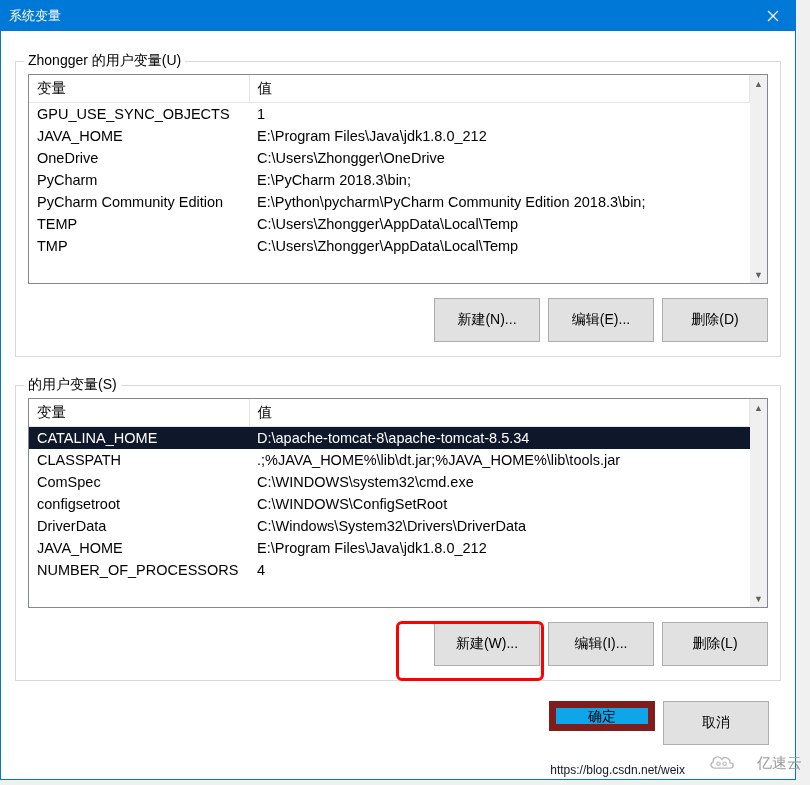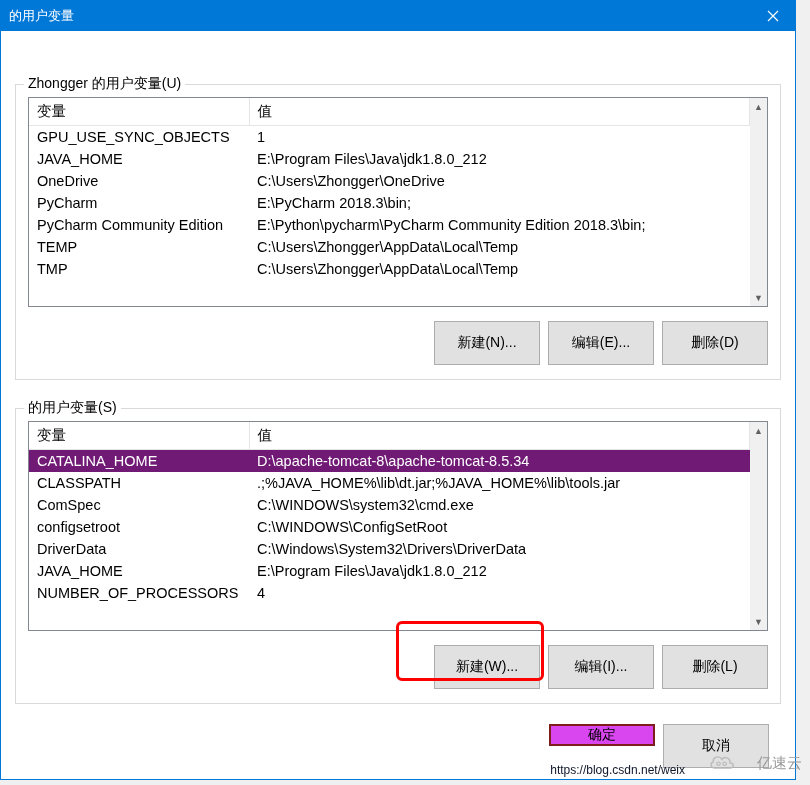--- a/index.html
+++ b/index.html
@@ -34,21 +34,20 @@
   height: 30px;
   display: flex;
   align-items: center;
   justify-content: center;
   cursor: pointer;
   margin-right: -8px;
 }
 .titlebar .close svg { width: 12px; height: 12px; }
 .content {
   padding: 10px 14px 14px 14px;
-  margin-top: 23px;
 }
 .groupbox {
   border: 1px solid #d9d9d9;
   margin-top: 20px;
   padding: 12px 12px 14px 12px;
   position: relative;
 }
 .groupbox-label {
   position: absolute;
   top: -10px;
@@ -82,21 +81,21 @@
   border-bottom: 1px solid #e5e5e5;
   border-right: 1px solid #e5e5e5;
   color: #000;
 }
 td {
   padding: 3px 8px;
   color: #000;
   white-space: nowrap;
 }
 tr.selected td {
-  background: #701a75;
+  background: #0f172a;
   color: #fff;
 }
 .scrollbar {
   position: absolute;
   top: 0; right: 0; bottom: 0;
   width: 17px;
   background: #f0f0f0;
   display: flex;
   flex-direction: column;
 }
@@ -126,24 +125,24 @@
   padding: 0 10px;
 }
 .bottom-buttons {
   margin-top: 20px;
   display: flex;
   justify-content: flex-end;
   gap: 8px;
   padding-right: 12px;
 }
 .btn-primary {
-  border: 2px solid #7f1d1d;
+  border: 7px solid #7f1d1d;
   min-width: 106px;
-  height: 22px;
-  background: #d946ef;
+  height: 30px;
+  background: #0ea5e9;
   font-size: 14px;
   font-family: inherit;
   cursor: pointer;
 }
 .red-highlight {
   position: absolute;
   border: 3px solid #ff0000;
   border-radius: 6px;
   pointer-events: none;
 }
@@ -165,21 +164,21 @@
   color: #999;
   font-size: 15px;
 }
 .logo-corner .cloud svg { width: 28px; height: 20px; }
 </style>
 </head>
 <body>
 
 <div class="window">
   <div class="titlebar">
-    <span class="title">的用户变量</span>
+    <span class="title">系统变量</span>
     <div class="close">
       <svg viewBox="0 0 12 12">
           <path d="M1 1 L11 11 M11 1 L1 11" stroke="#fff" stroke-width="1.2"></path>
         </svg>
     </div>
   </div>
 
   <div class="content">
 
     <div class="groupbox">

